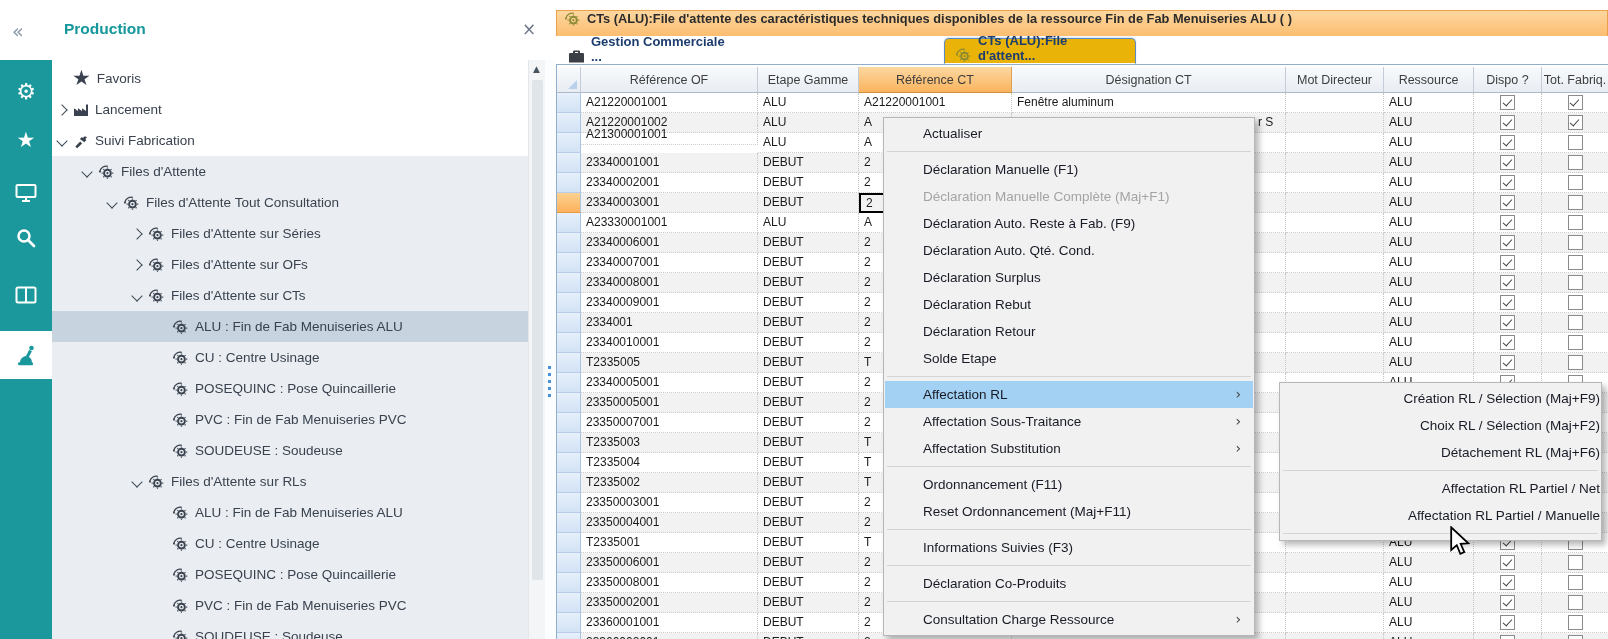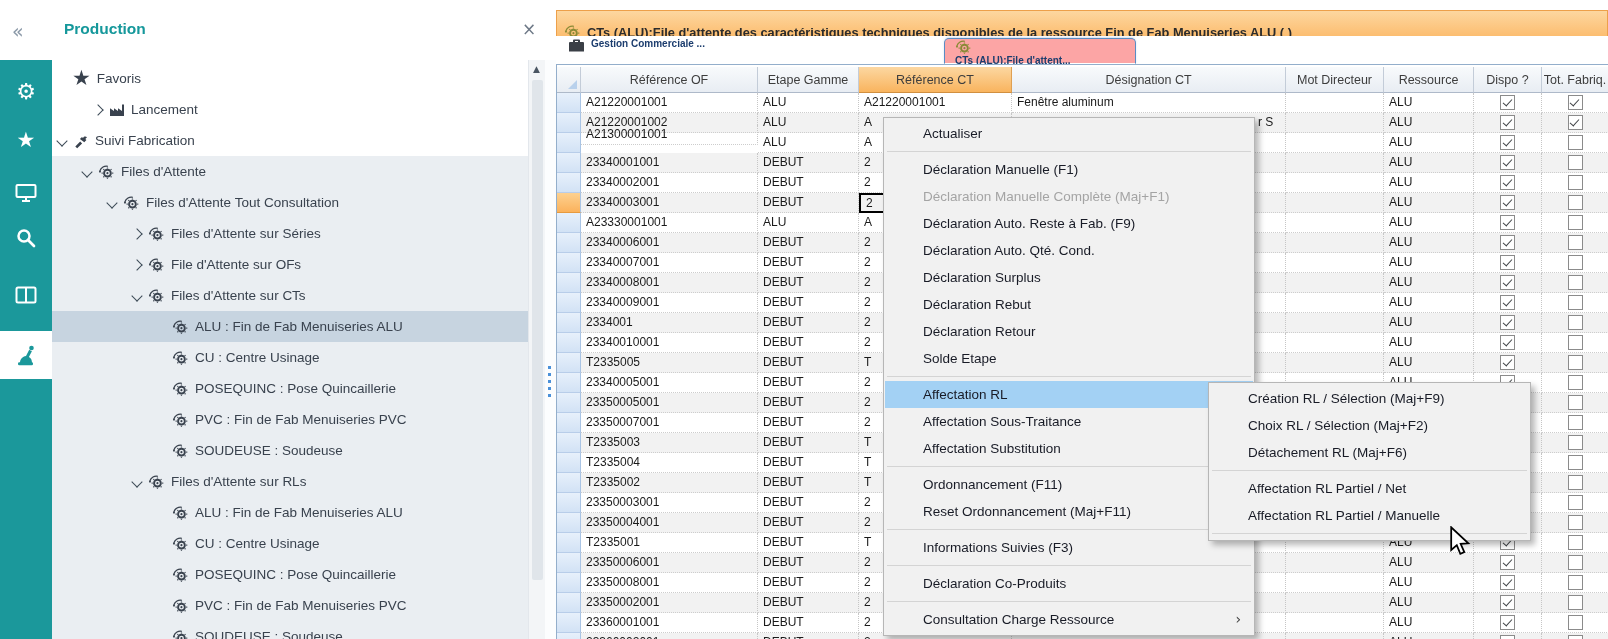--- a/index.html
+++ b/index.html
@@ -39,29 +39,29 @@
   #tree-sb .thumb{position:absolute;left:3px;top:20px;width:11px;height:500px;background:#e0e5ea;border-radius:2px;cursor:pointer;}
 
   
   #split{left:545px;top:60px;width:11px;height:579px;background:#fcfdfe;}
   #split .dots{position:absolute;left:3px;top:306px;width:3px;height:34px;
        background-image:repeating-linear-gradient(#4a90d9 0 3px, transparent 3px 7px);}
 
   
   #caption{left:556px;top:10px;width:1052px;height:43px;
            background:linear-gradient(#fdd7a0,#fbac50);border:1px solid #eda04a;border-bottom:none;
-           display:flex;align-items:center;box-sizing:border-box;}
+           display:flex;align-items:flex-start;box-sizing:border-box;}
   #caption .txt{font-size:12.8px;font-weight:bold;color:#2b2b2b;margin-left:6px;}
 
   
   #tabs{left:556px;top:36px;width:1052px;height:28px;background:#fff;}
-  .tab{position:absolute;top:2px;height:26px;display:flex;align-items:flex-start;cursor:pointer;
-       font-size:10px;font-weight:bold;color:#1c3d6e;padding:0 10px;box-sizing:border-box;}
-  .tab.active{background:#fca5a5;border:1px solid #5a8cc4;border-bottom:1px solid #fff;
-       border-radius:5px 5px 0 0;box-shadow:0 -1px 2px rgba(90,140,196,.25);flex-direction:column;}
+  .tab{position:absolute;top:2px;height:26px;display:flex;align-items:flex-end;cursor:pointer;
+       font-size:13px;font-weight:bold;color:#1c3d6e;padding:0 10px;box-sizing:border-box;}
+  .tab.active{background:#eab308;border:1px solid #5a8cc4;border-bottom:1px solid #fff;
+       border-radius:5px 5px 0 0;box-shadow:0 -1px 2px rgba(90,140,196,.25);}
   .tab .ti{margin-right:6px;display:inline-flex;}
 
   
   #grid{left:556px;top:64px;width:1052px;height:575px;background:#fff;border-top:1px solid #93aecb;
         border-left:1px solid #93aecb;box-sizing:border-box;overflow:hidden;}
   .hcell{position:absolute;top:2px;height:26px;box-sizing:border-box;background:linear-gradient(#f8fafc,#e8edf3);
          border-right:1px solid #c3ccd8;border-bottom:1px solid #aeb9c9;color:#3d3d3d;font-size:12.5px;
          display:flex;align-items:center;justify-content:center;cursor:pointer;white-space:nowrap;overflow:hidden;}
   .hcell.hl{background:linear-gradient(#fcd7a1,#f9b45e);border-right:1px solid #dfa052;border-bottom:1px solid #d18f3f;}
   .corner{position:absolute;left:0;top:2px;width:24px;height:26px;box-sizing:border-box;
@@ -152,21 +152,21 @@
   <div class="abs" id="tree">
       <div class="shade-bg" style="top: 96px; height: 483px;"></div>
       <div class="tree-row" style="top: 3px;">
         <span style="display: inline-block; flex: 0 0 auto; width: 6px;"></span>
         <span style="width: 14px; flex: 0 0 auto;"></span>
         <span class="tree-ico" style="margin-right: 6px;">
           <span class="glyph" style="font-size:21px;line-height:1;">★</span>
         </span>
         <span>Favoris</span>
       </div>
-      <div class="tree-row" style="top: 34px; margin-left: 36px;">
+      <div class="tree-row" style="top: 34px;">
         <span style="display: inline-block; flex: 0 0 auto; width: 6px;"></span>
         <span class="chev right" style="margin-right: 7px;"></span>
         <span class="tree-ico" style="margin-right: 6px;">
           <svg width="16" height="16" viewBox="0 0 16 16" fill="currentColor">
             <path d="M1 14V6.3L5 9V6.3L9 9V6.3L13 9V2.5h2V14z"></path>
           </svg>
         </span>
         <span>Lancement</span>
       </div>
       <div class="tree-row" style="top: 65px;">
@@ -234,21 +234,21 @@
           <svg width="17" height="16" viewBox="0 0 18 16">
             <circle cx="10" cy="9.2" r="3.6" fill="none" stroke="currentColor" stroke-width="2"></circle>
             <circle cx="10" cy="9.2" r="1.1" fill="currentColor"></circle>
             <g stroke="currentColor" stroke-width="1.3">
               <path d="M10 4.2v-1M10 14.2v1M5 9.2H3.8M16.2 9.2H15M6.6 5.8l-.9-.9M13.4 12.6l.9.9M6.6 12.6l-.9.9M13.4 5.8l.9-.9"></path>
             </g>
             <path d="M2 6.8C3.2 3.2 6.8 1.2 10.4 2" fill="none" stroke="currentColor" stroke-width="1.4"></path>
             <circle cx="2.1" cy="7.6" r="1.1" fill="currentColor"></circle>
           </svg>
         </span>
-        <span>File d'Attente sur OFs</span>
+        <span>Files d'Attente sur OFs</span>
       </div>
       <div class="tree-row shade" style="top: 220px;">
         <span style="display: inline-block; flex: 0 0 auto; width: 81px;"></span>
         <span class="chev down" style="margin-right: 7px;"></span>
         <span class="tree-ico" style="margin-right: 6px;">
           <svg width="17" height="16" viewBox="0 0 18 16">
             <circle cx="10" cy="9.2" r="3.6" fill="none" stroke="currentColor" stroke-width="2"></circle>
             <circle cx="10" cy="9.2" r="1.1" fill="currentColor"></circle>
             <g stroke="currentColor" stroke-width="1.3">
               <path d="M10 4.2v-1M10 14.2v1M5 9.2H3.8M16.2 9.2H15M6.6 5.8l-.9-.9M13.4 12.6l.9.9M6.6 12.6l-.9.9M13.4 5.8l.9-.9"></path>
@@ -998,21 +998,21 @@
       <div class="msep"></div>
       <div class="mi"><span>Ordonnancement (F11)</span></div>
       <div class="mi"><span>Reset Ordonnancement (Maj+F11)</span></div>
       <div class="msep"></div>
       <div class="mi"><span>Informations Suivies (F3)</span></div>
       <div class="msep"></div>
       <div class="mi"><span>Déclaration Co-Produits</span></div>
       <div class="msep"></div>
       <div class="mi"><span>Consultation Charge Ressource</span><span class="arr glyph">›</span></div>
     </div>
-  <div class="menu" id="sub" style="left:1208px;top:382px;width:323px;z-index:11;">
+  <div class="menu" id="sub" style="left:1279px;top:382px;width:323px;z-index:11;text-align:right;">
       <div class="mi"><span>Création RL / Sélection (Maj+F9)</span></div>
       <div class="mi"><span>Choix RL / Sélection (Maj+F2)</span></div>
       <div class="mi"><span>Détachement RL (Maj+F6)</span></div>
       <div class="msep"></div>
       <div class="mi"><span>Affectation RL Partiel / Net</span></div>
       <div class="mi"><span>Affectation RL Partiel / Manuelle</span></div>
       <div class="msep"></div>
     </div>
 
   <svg class="abs" style="left:1448px;top:526px;z-index:20;" width="24" height="32" viewBox="0 0 14 20">

